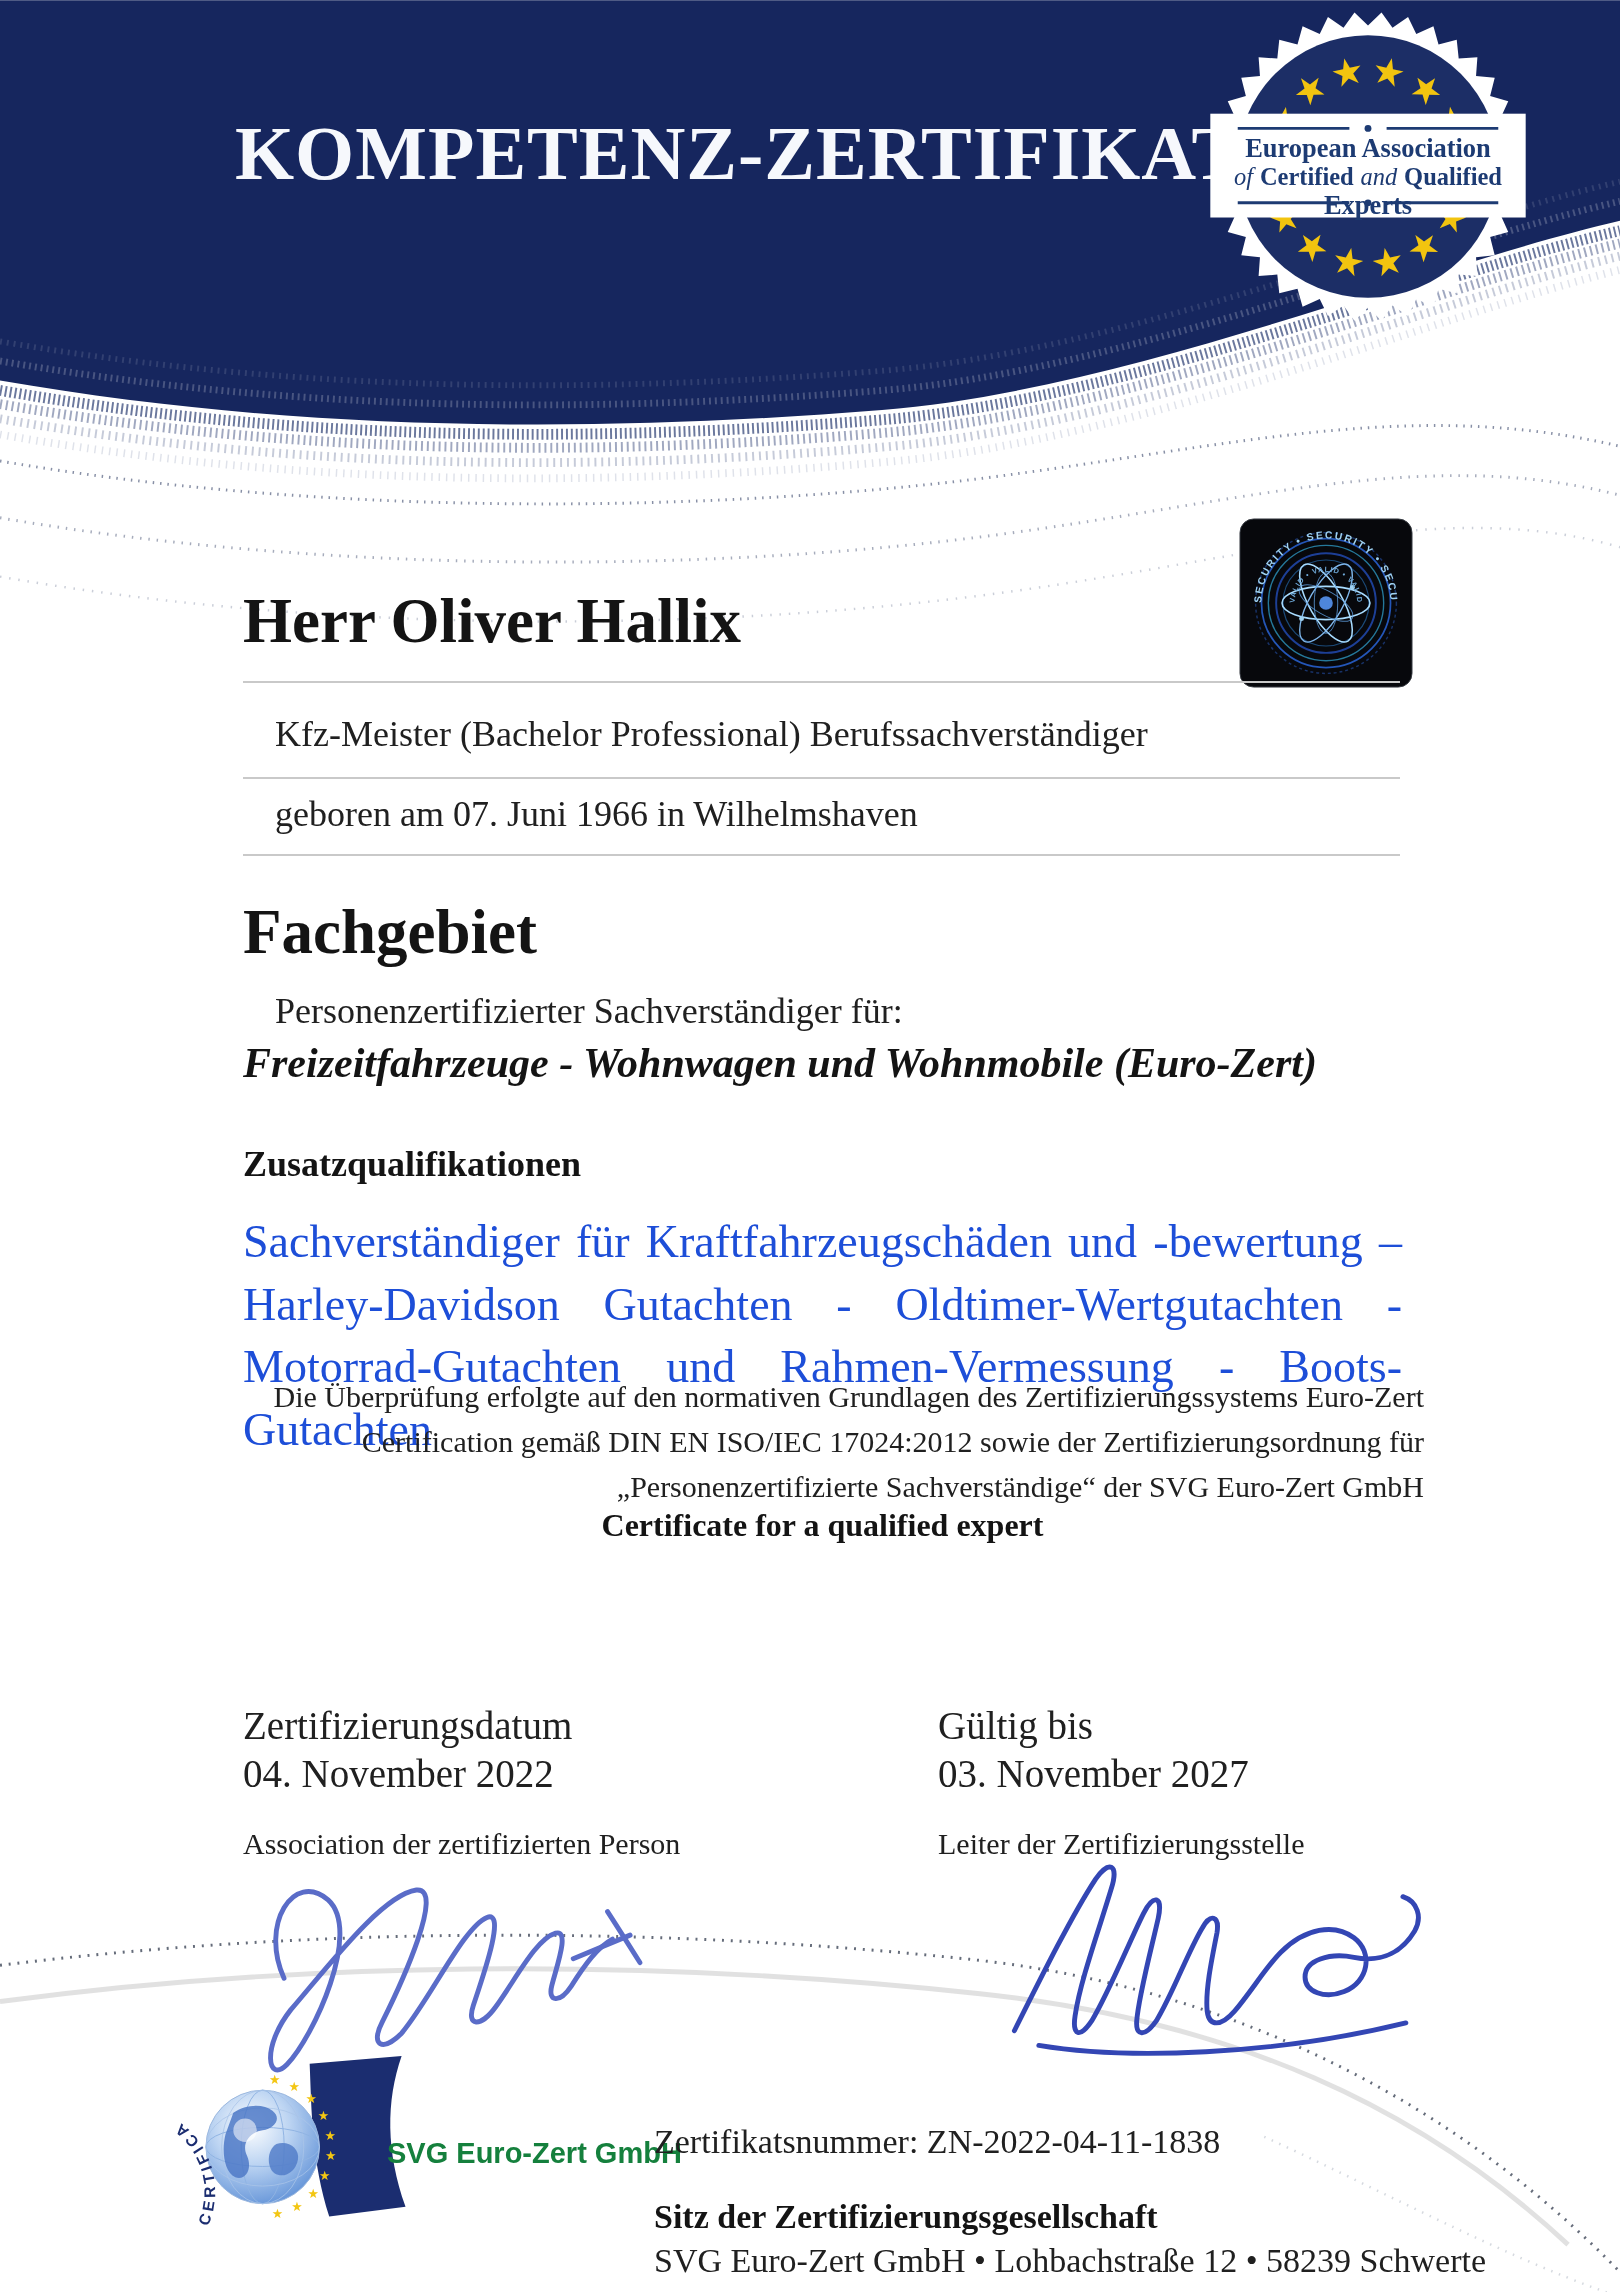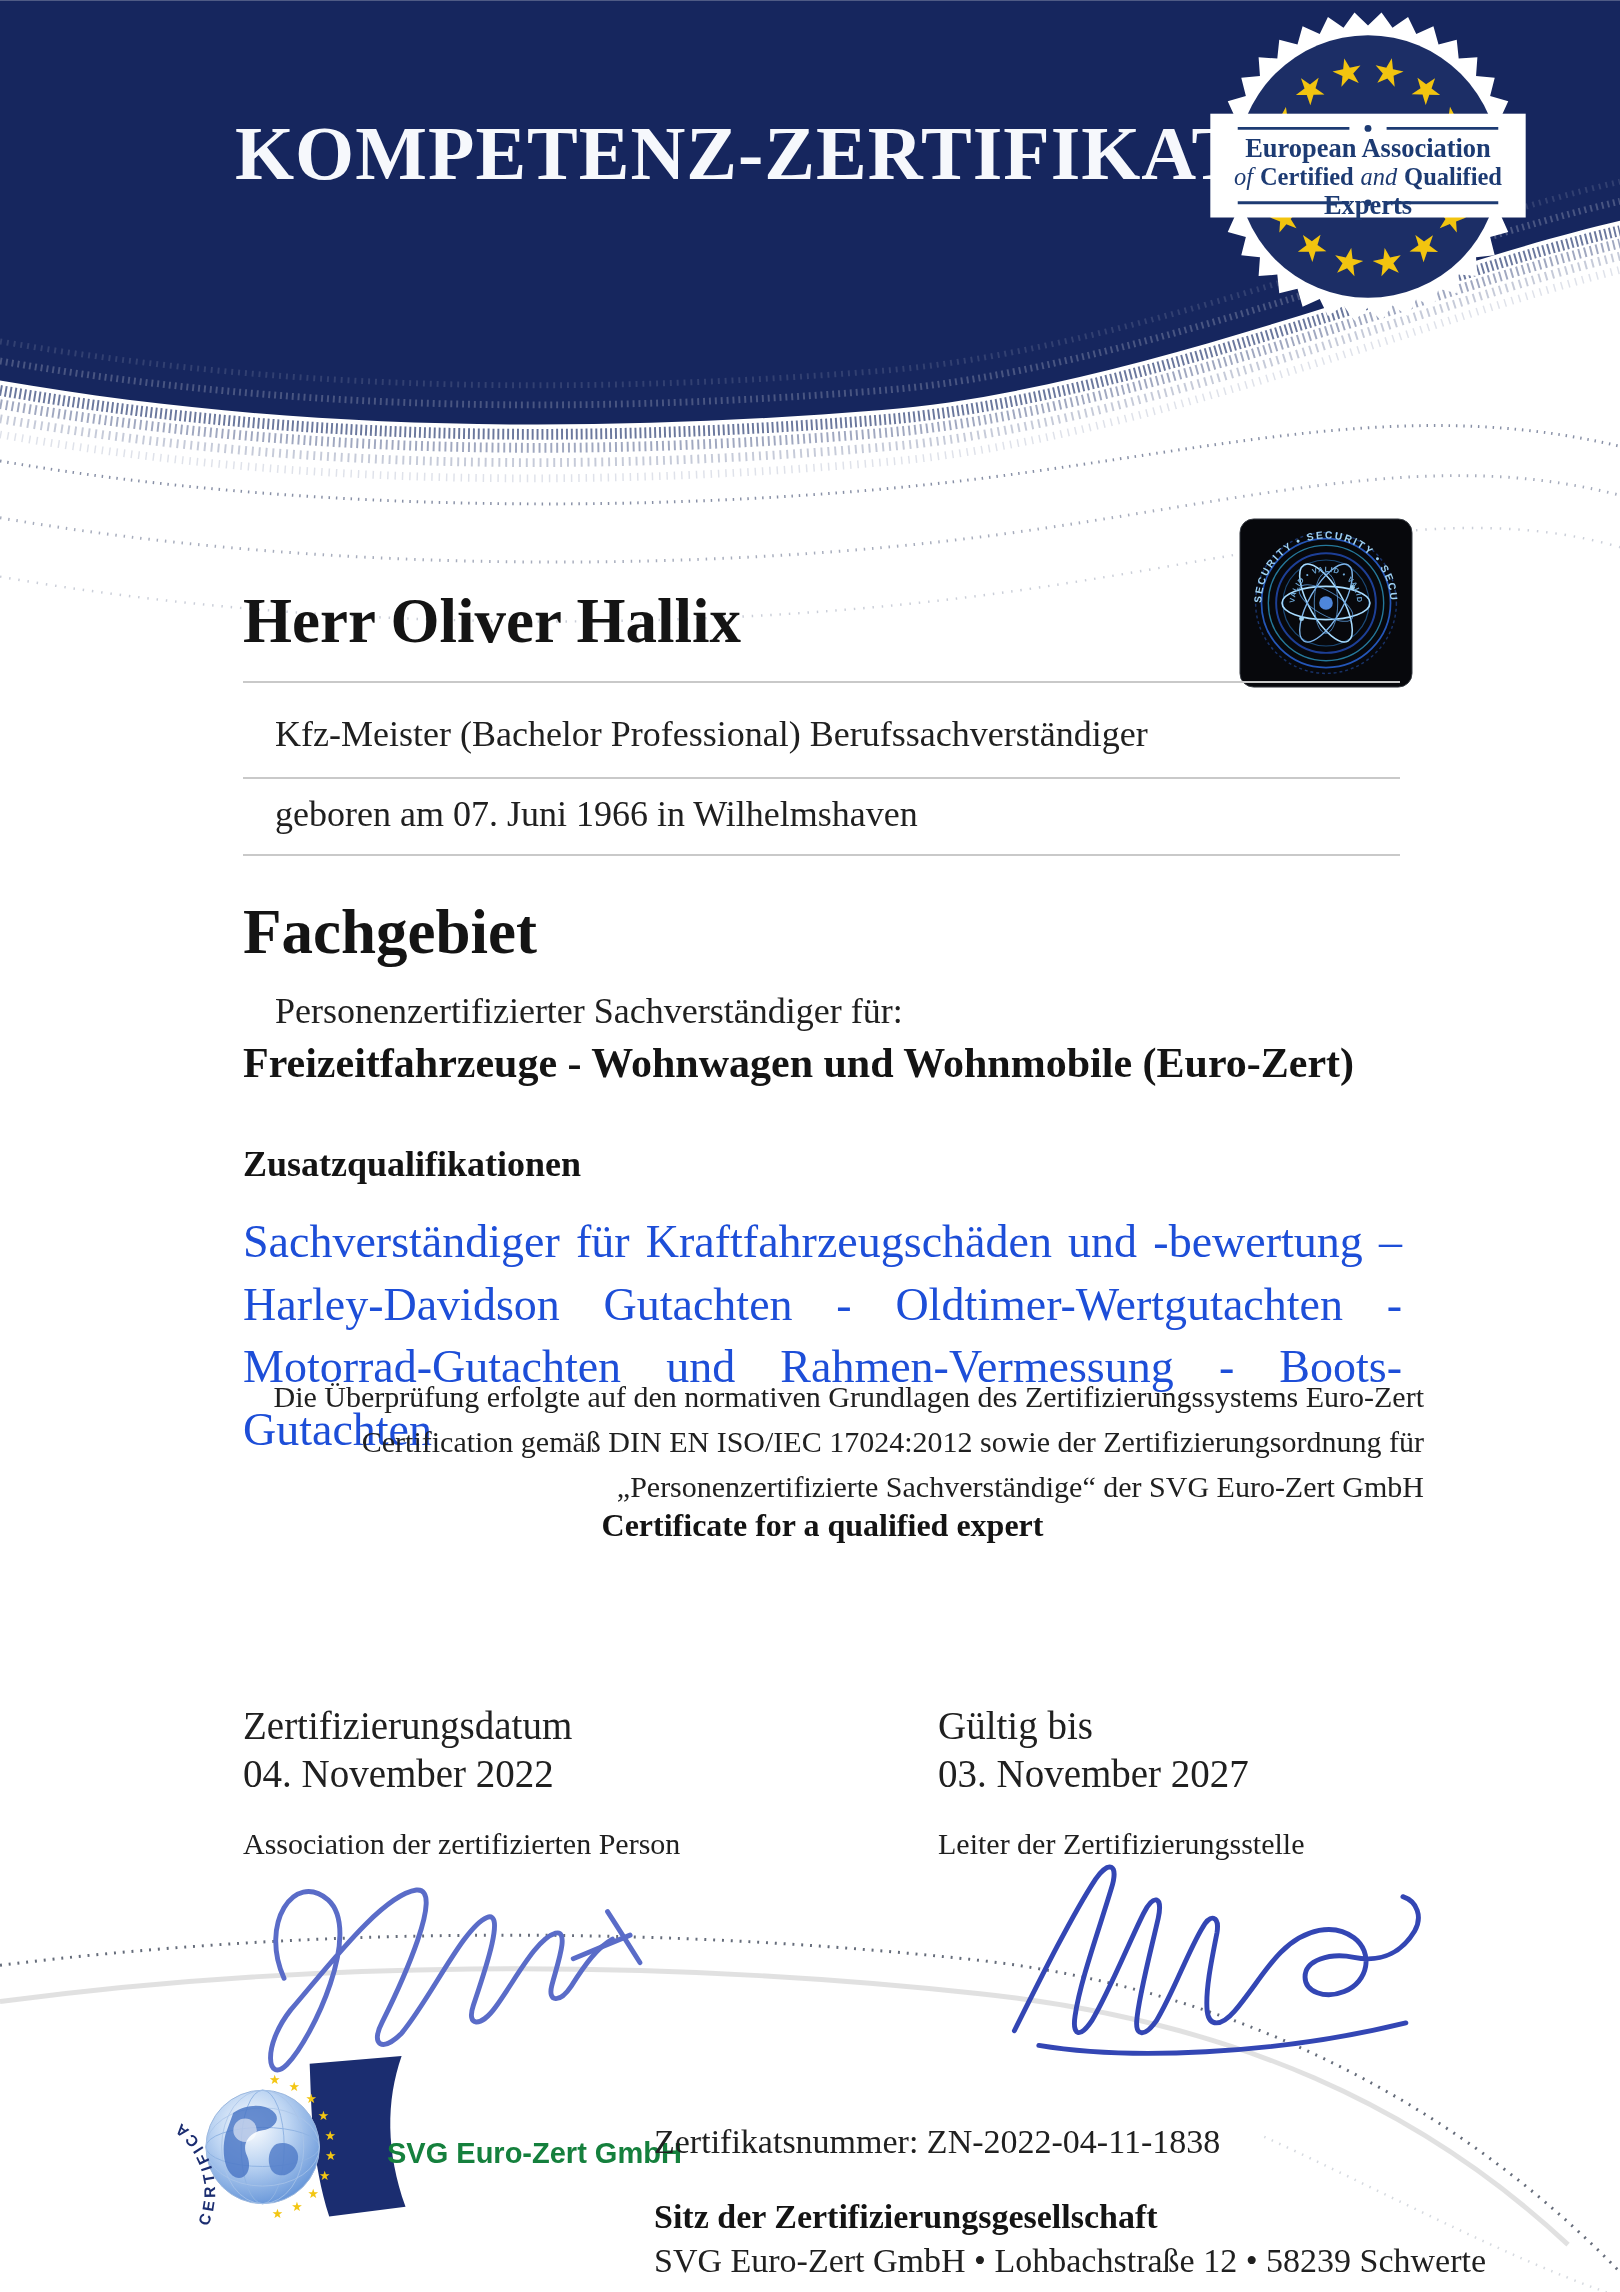--- a/index.html
+++ b/index.html
@@ -11,21 +11,21 @@
   .abs{position:absolute;}
   .bg{left:0;top:0;width:1620px;height:2293px;}
   .page-title{
     left:235px; top:110px; width:941px; text-align:center; white-space:nowrap;
     font-size:76px; font-weight:bold; letter-spacing:1px; color:#f6f8fc;
   }
   .rule{height:2px; background:#c9c9c9; left:243px; width:1157px;}
   .name{left:243px; top:585px; font-size:63px; font-weight:bold; color:#141414; white-space:nowrap;}
   .line37{left:243px; font-size:36px; white-space:nowrap; color:#202020;margin-left:32px;}
   .h-fach{left:243px; top:896px; font-size:63px; font-weight:bold; color:#141414;}
-  .subject{left:243px; top:1039px; font-size:42px; font-weight:bold; white-space:nowrap; color:#141414;}
+  .subject{left:243px; top:1039px; font-size:42px; font-weight:bold; white-space:nowrap; color:#141414;font-style:italic;}
   .h-zusatz{left:243px; top:1143px; font-size:36px; font-weight:bold; color:#141414;}
   .para-just{
     left:243px; top:1211px; width:1159px; font-size:46px; line-height:1.36;
     text-align:justify; color:#1d4ed8;
   }
   .para-center{
     left:243px; top:1374px; width:1159px; font-size:30px; line-height:1.5;
     text-align:right; color:#202020;margin-left:22px;
   }
   .cert-line{left:243px; top:1507px; width:1159px; text-align:center; font-size:32px; font-weight:bold; color:#141414;}

